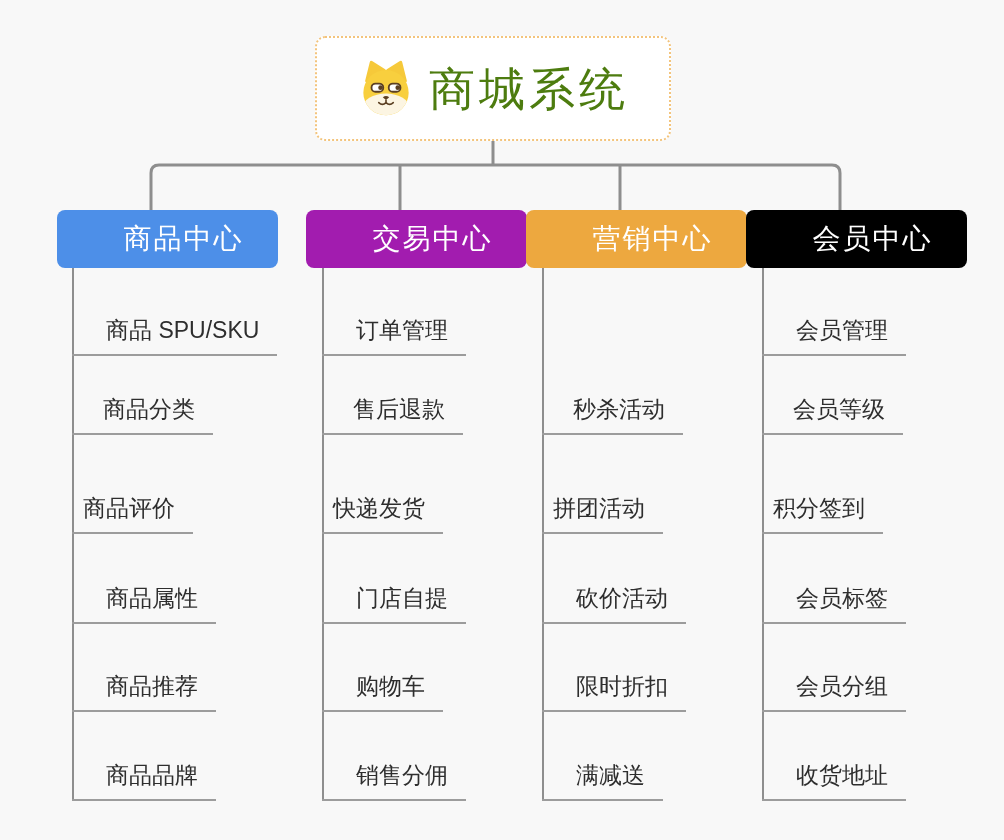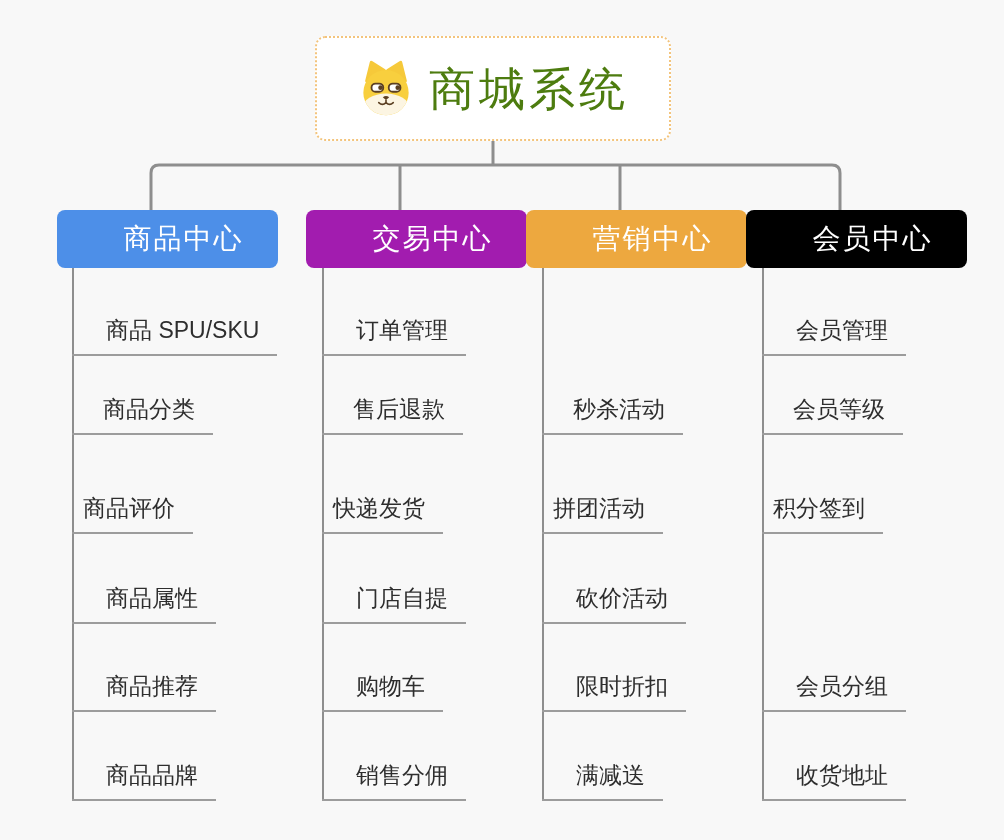--- a/index.html
+++ b/index.html
@@ -112,15 +112,16 @@
   <div class="child r4">砍价活动</div>
   <div class="child r5">限时折扣</div>
   <div class="child r6">满减送</div>
 </div>
 
 <div class="col c4">
   <div class="trunk"></div>
   <div class="child r1">会员管理</div>
   <div class="child r2">会员等级</div>
   <div class="child r3">积分签到</div>
+  <div class="child r4">会员标签</div>
   <div class="child r5">会员分组</div>
   <div class="child r6">收货地址</div>
 </div>
 
 </body></html>

